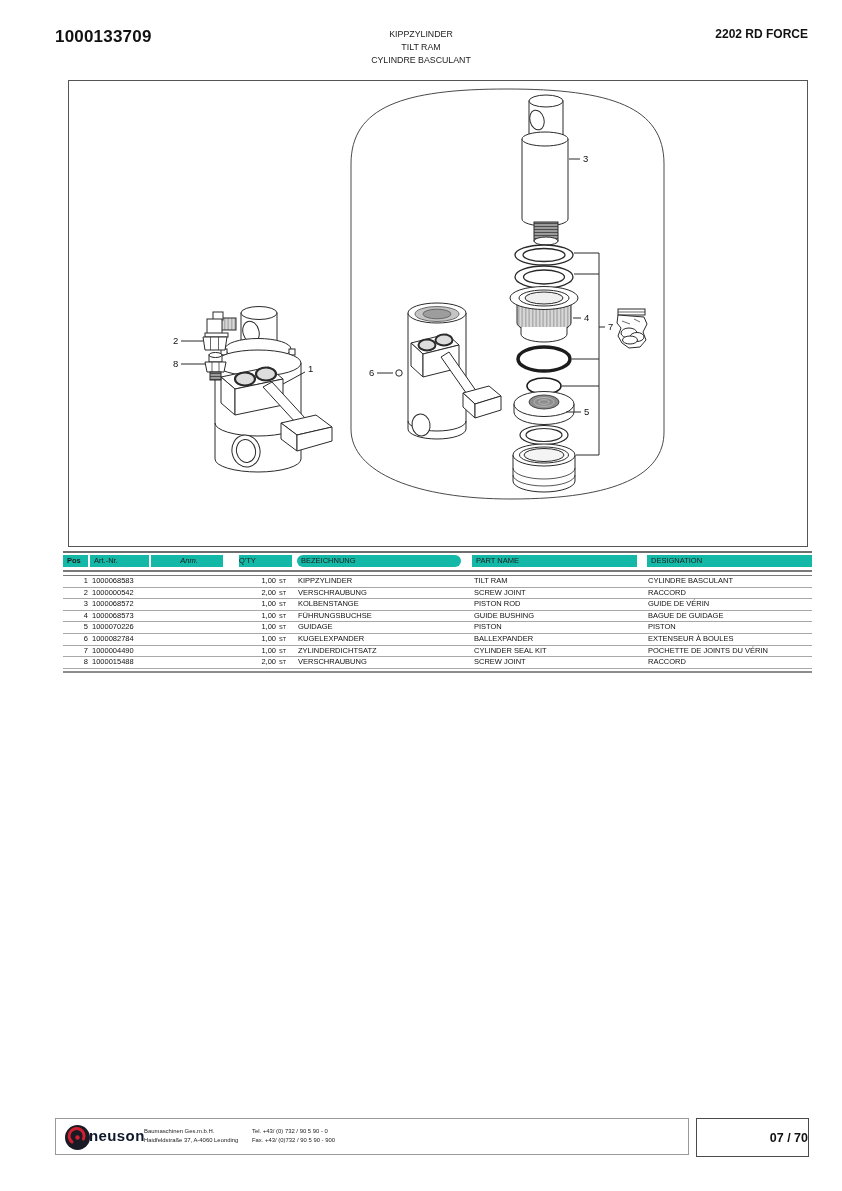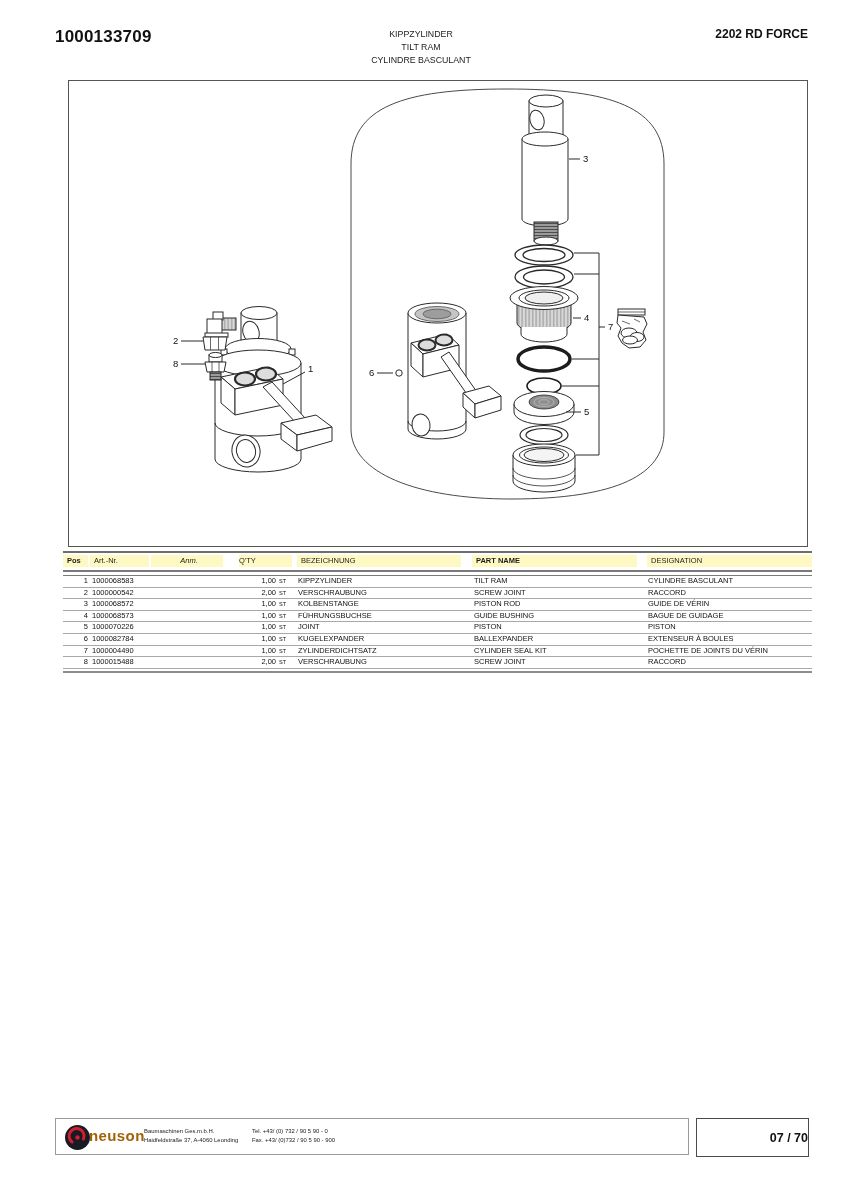--- a/index.html
+++ b/index.html
@@ -11,46 +11,46 @@
   .doc-number{left:55px;top:27px;font-size:17px;font-weight:bold;letter-spacing:.2px;}
   .title-block{left:0;top:28px;width:842px;text-align:center;font-size:8.8px;line-height:13px;color:#222;}
   .model{right:34px;top:27px;font-size:12px;font-weight:bold;}
 
   
   .frame{left:68px;top:80px;width:740px;height:467px;border:1px solid #555;box-sizing:border-box;}
 
   
   .ptable{left:63px;top:551px;width:749px;height:124px;}
   .t-topline{position:absolute;left:0;top:0;width:749px;height:2px;background:#6e6e6e;}
-  .hcell{position:absolute;top:4px;height:12px;background:#fef9c3;font-size:7.5px;
+  .hcell{position:absolute;top:4px;height:12px;background:#14b8a6;font-size:7.5px;
          line-height:12px;color:#1c1c1c;padding-left:4px;box-sizing:border-box;}
   .hc-pos{left:0;width:25px;font-weight:bold;}
   .hc-art{left:27px;width:59px;}
   .hc-anm{left:88px;width:72px;text-align:center;padding-left:4px;font-style:italic;}
   .hc-qty{left:176px;width:53px;padding-left:0;}
-  .hc-bez{left:234px;width:164px;}
-  .hc-part{left:409px;width:165px;font-weight:bold;}
+  .hc-bez{left:234px;width:164px;border-radius:6px;}
+  .hc-part{left:409px;width:165px;}
   .hc-des{left:584px;width:165px;}
   .dbl-rule{position:absolute;left:0;top:19px;width:749px;height:3px;
             border-top:2.5px solid #7a7a7a;border-bottom:1px solid #7a7a7a;box-sizing:content-box;background:#fff;}
   .rows{position:absolute;left:0;top:25px;width:749px;}
   .trow{position:relative;height:10.6px;border-bottom:1px solid #a8a8a8;font-size:7.5px;line-height:10.6px;}
   .tc{position:absolute;top:0;white-space:nowrap;}
   .c-pos{left:0;width:25px;text-align:right;}
   .c-art{left:29px;}
   .c-qty{left:160px;width:53px;text-align:right;}
   .c-unit{left:216px;font-size:5.6px;}
   .c-bez{left:235px;}
   .c-part{left:411px;}
   .c-des{left:585px;}
   .t-bottomline{position:absolute;left:0;top:120px;width:749px;height:2px;background:#8d8d8d;}
 
   
   .footer-left{left:55px;top:1118px;width:634px;height:37px;border:1px solid #9a9a9a;box-sizing:border-box;}
-  .brand{position:absolute;left:33px;top:8px;font-size:15px;font-weight:bold;color:#a16207;letter-spacing:.4px;}
+  .brand{position:absolute;left:33px;top:8px;font-size:15px;font-weight:bold;color:#0f172a;letter-spacing:.4px;}
   .addr{position:absolute;left:88px;top:8px;font-size:5.9px;line-height:8.5px;color:#222;}
   .telfax{position:absolute;left:196px;top:8px;font-size:5.9px;line-height:8.5px;color:#222;}
   .footer-right{left:696px;top:1118px;width:113px;height:39px;border:1.5px solid #4a4a4a;
                 box-sizing:border-box;display:flex;align-items:center;justify-content:flex-end;
                 font-size:12.5px;font-weight:bold;}
   svg text{font-family:"Liberation Sans", sans-serif;}
 </style>
 </head>
 <body>
 
@@ -285,21 +285,21 @@
     <span class="tc c-bez">FÜHRUNGSBUCHSE</span>
     <span class="tc c-part">GUIDE BUSHING</span>
     <span class="tc c-des">BAGUE DE GUIDAGE</span>
   </div>
 
   <div class="trow">
     <span class="tc c-pos">5</span>
     <span class="tc c-art">1000070226</span>
     <span class="tc c-qty">1,00</span>
     <span class="tc c-unit">ST</span>
-    <span class="tc c-bez">JOINT</span>
+    <span class="tc c-bez">GUIDAGE</span>
     <span class="tc c-part">PISTON</span>
     <span class="tc c-des">PISTON</span>
   </div>
 
   <div class="trow">
     <span class="tc c-pos">6</span>
     <span class="tc c-art">1000082784</span>
     <span class="tc c-qty">1,00</span>
     <span class="tc c-unit">ST</span>
     <span class="tc c-bez">KUGELEXPANDER</span>

